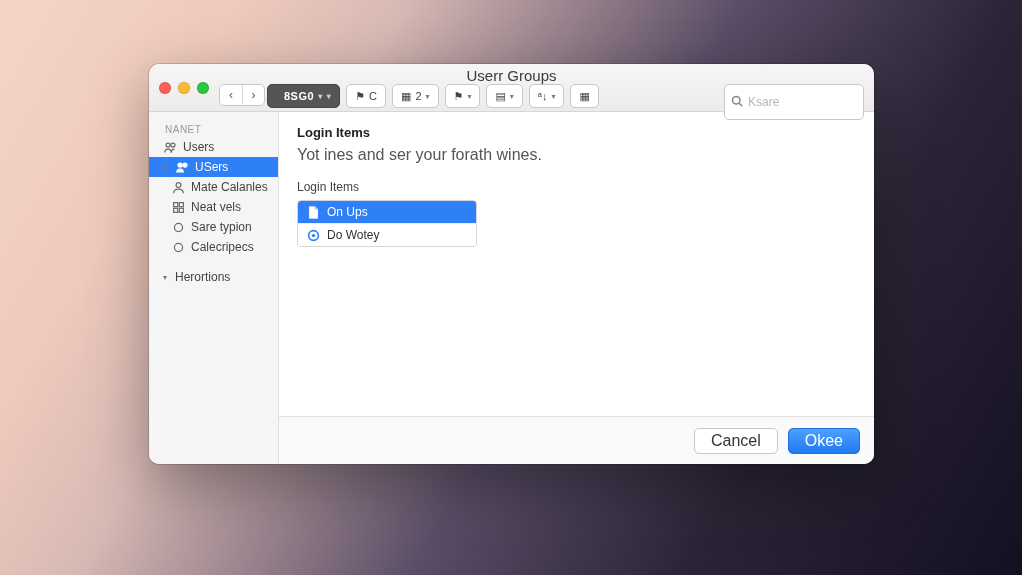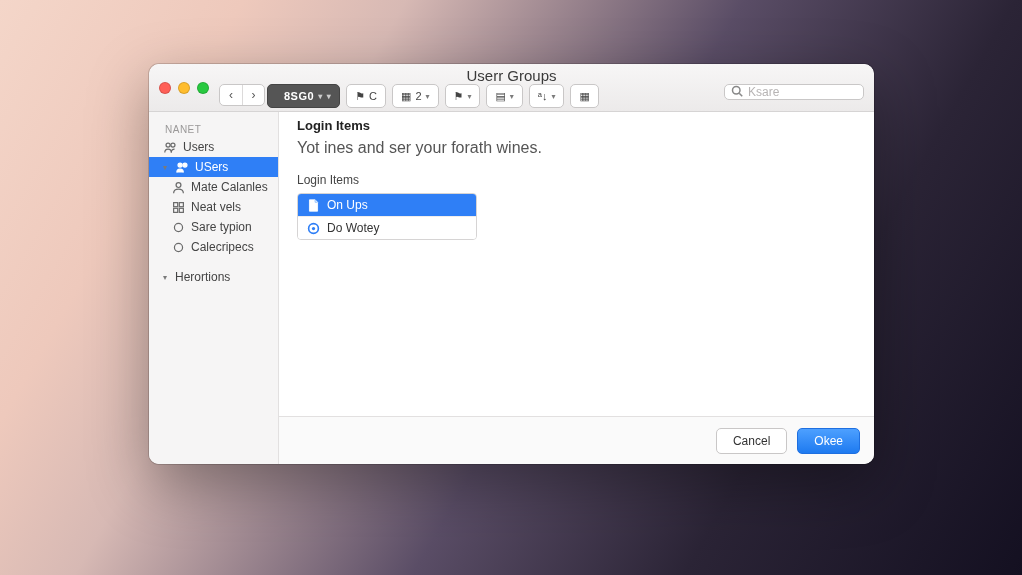--- a/index.html
+++ b/index.html
@@ -40,21 +40,21 @@
   }
   .tb-btn {
     height: 24px; min-width: 28px; padding: 0 8px;
     border: 1px solid #c9c7c7; border-radius: 5px; background: #fff;
     display: flex; align-items: center; justify-content: center; gap: 4px;
     font-size: 11px; color: #444; cursor: pointer;
   }
   .tb-btn.dark { background: #555; color: #fff; border-color: #444; font-weight: 600; letter-spacing: .5px; padding-left: 16px; }
   .tb-caret { font-size: 8px; opacity: .7; }
   .searchbox {
-    position: absolute; right: 10px; top: 20px; width: 140px; height: 16px;
+    position: absolute; right: 10px; top: 20px; width: 140px; height: 36px;
     border: 1px solid #c9c7c7; border-radius: 5px; background: #fff;
     display: flex; align-items: center; padding: 0 6px; gap: 5px;
   }
   .searchbox svg { width: 12px; height: 12px; fill: none; stroke: #888; stroke-width: 2; }
   .searchbox input {
     border: none; outline: none; width: 100%; font-size: 12px; color: #555; background: transparent;
   }
   .searchbox input::placeholder { color: #b7b4b4; }
 
   .body { flex: 1; display: flex; min-height: 0; }
@@ -68,41 +68,41 @@
     white-space: nowrap;
   }
   .sb-item.sub { padding-left: 22px; }
   .sb-item.selected { background: #2f7ff6; color: #fff; }
   .sb-item.selected .sb-ico svg { stroke: #fff; fill: #fff; }
   .sb-ico { width: 14px; height: 14px; display: flex; align-items: center; justify-content: center; }
   .sb-ico svg { width: 13px; height: 13px; stroke: #6b6b6b; fill: none; stroke-width: 1.5; }
   .sb-caret { font-size: 8px; color: #7a7a7a; margin-right: 2px; }
 
   .main { flex: 1; display: flex; flex-direction: column; min-width: 0; }
-  .content { flex: 1; padding: 6px 18px; overflow: auto; }
+  .content { flex: 1; padding: 13px 18px; overflow: auto; }
   .content h2 { font-size: 13px; font-weight: 700; color: #222; margin-bottom: 6px; }
   .content .desc { font-size: 16px; color: #555; margin-bottom: 16px; }
   .content .list-label { font-size: 12px; color: #444; margin-bottom: 6px; }
   .login-list {
     width: 180px; border: 1px solid #d6d4d4; border-radius: 4px; overflow: hidden;
   }
   .li-row {
     display: flex; align-items: center; gap: 7px; padding: 4px 8px; font-size: 12px; color: #333;
     cursor: pointer; background: #fff;
   }
   .li-row + .li-row { border-top: 1px solid #efeded; }
   .li-row.selected { background: #2f7ff6; color: #fff; }
   .li-ico { width: 14px; height: 14px; display: flex; align-items: center; justify-content: center; }
   .li-ico svg { width: 13px; height: 13px; }
   .footer {
     height: 48px; border-top: 1px solid #e2e0e0; background: #fafafa;
     display: flex; align-items: center; justify-content: flex-end; gap: 10px; padding: 0 14px;
   }
   .btn {
-    height: 26px; padding: 0 16px; border-radius: 5px; font-size: 12px; cursor: pointer;
+    height: 26px; padding: 0 16px; border-radius: 5px; font-size: 16px; cursor: pointer;
     border: 1px solid #c9c7c7; background: #fff; color: #333;
   }
   .btn.primary {
     background: linear-gradient(#4da0ff, #1e7af0); border-color: #1e6fe0; color: #fff; font-weight: 500;
   }
 </style>
 </head>
 <body>
 
 <div class="desktop">

